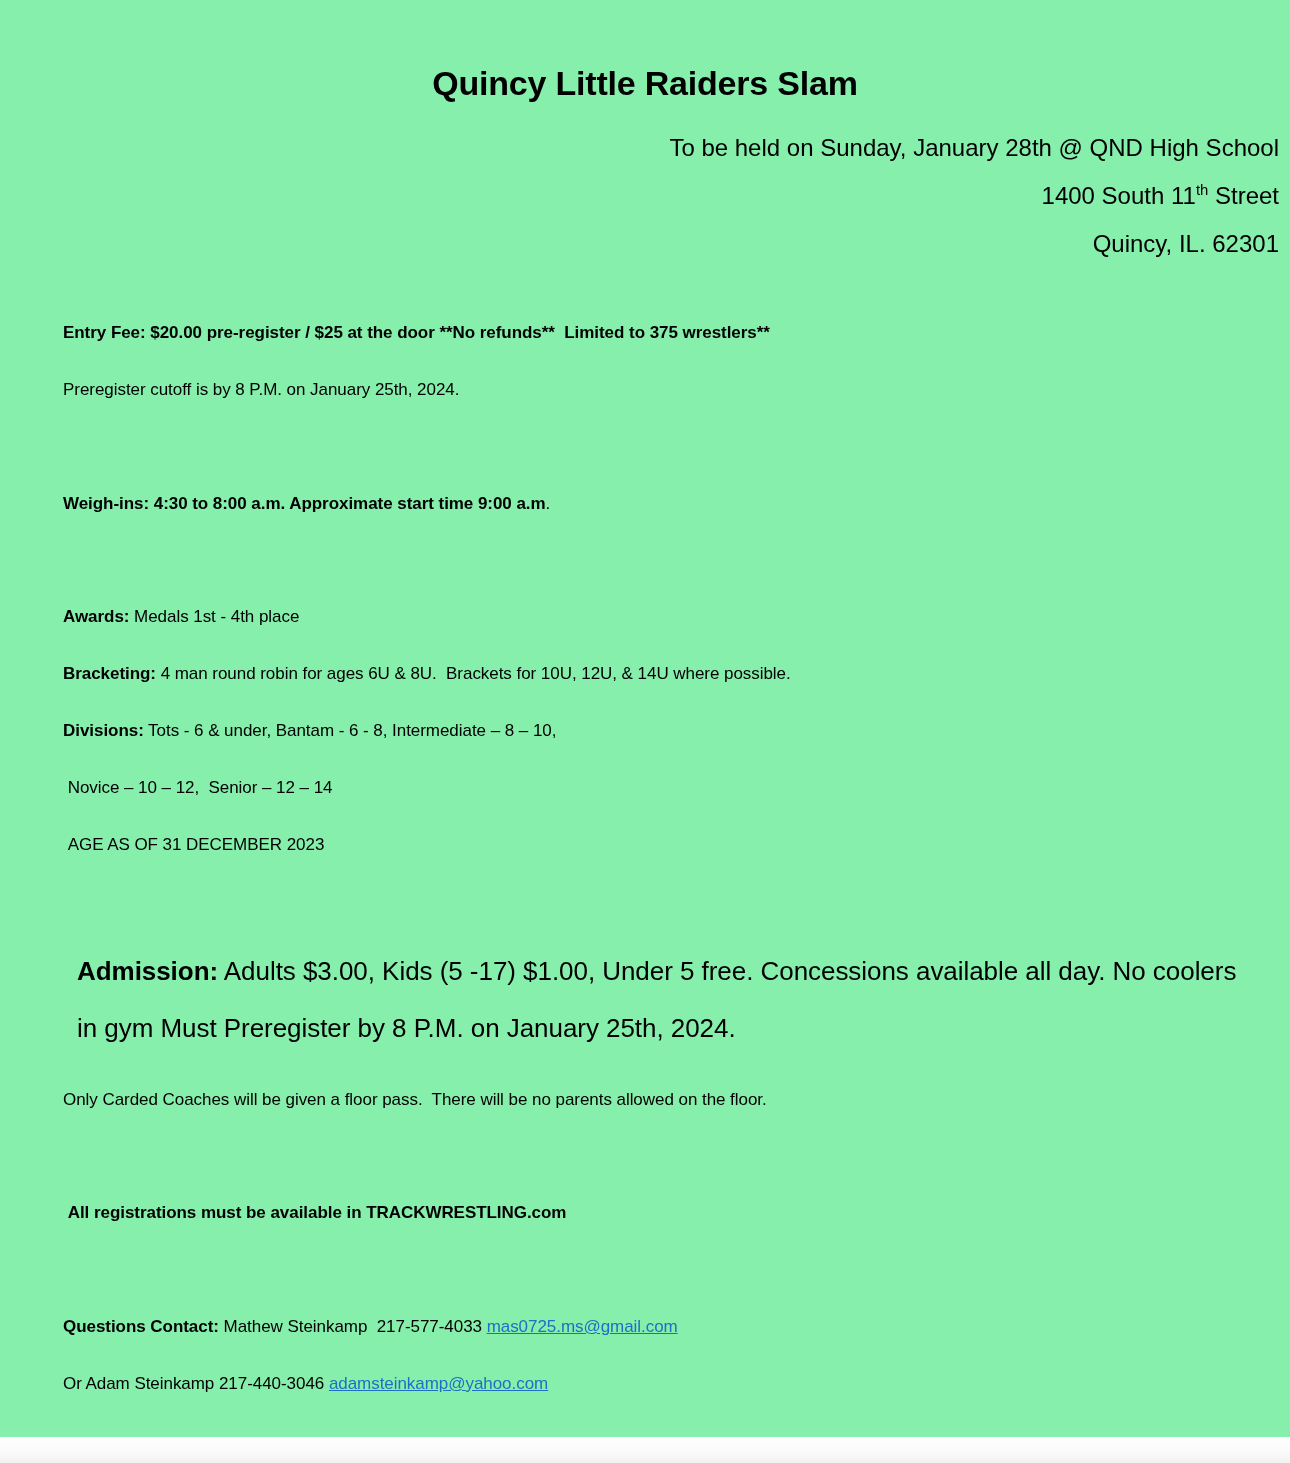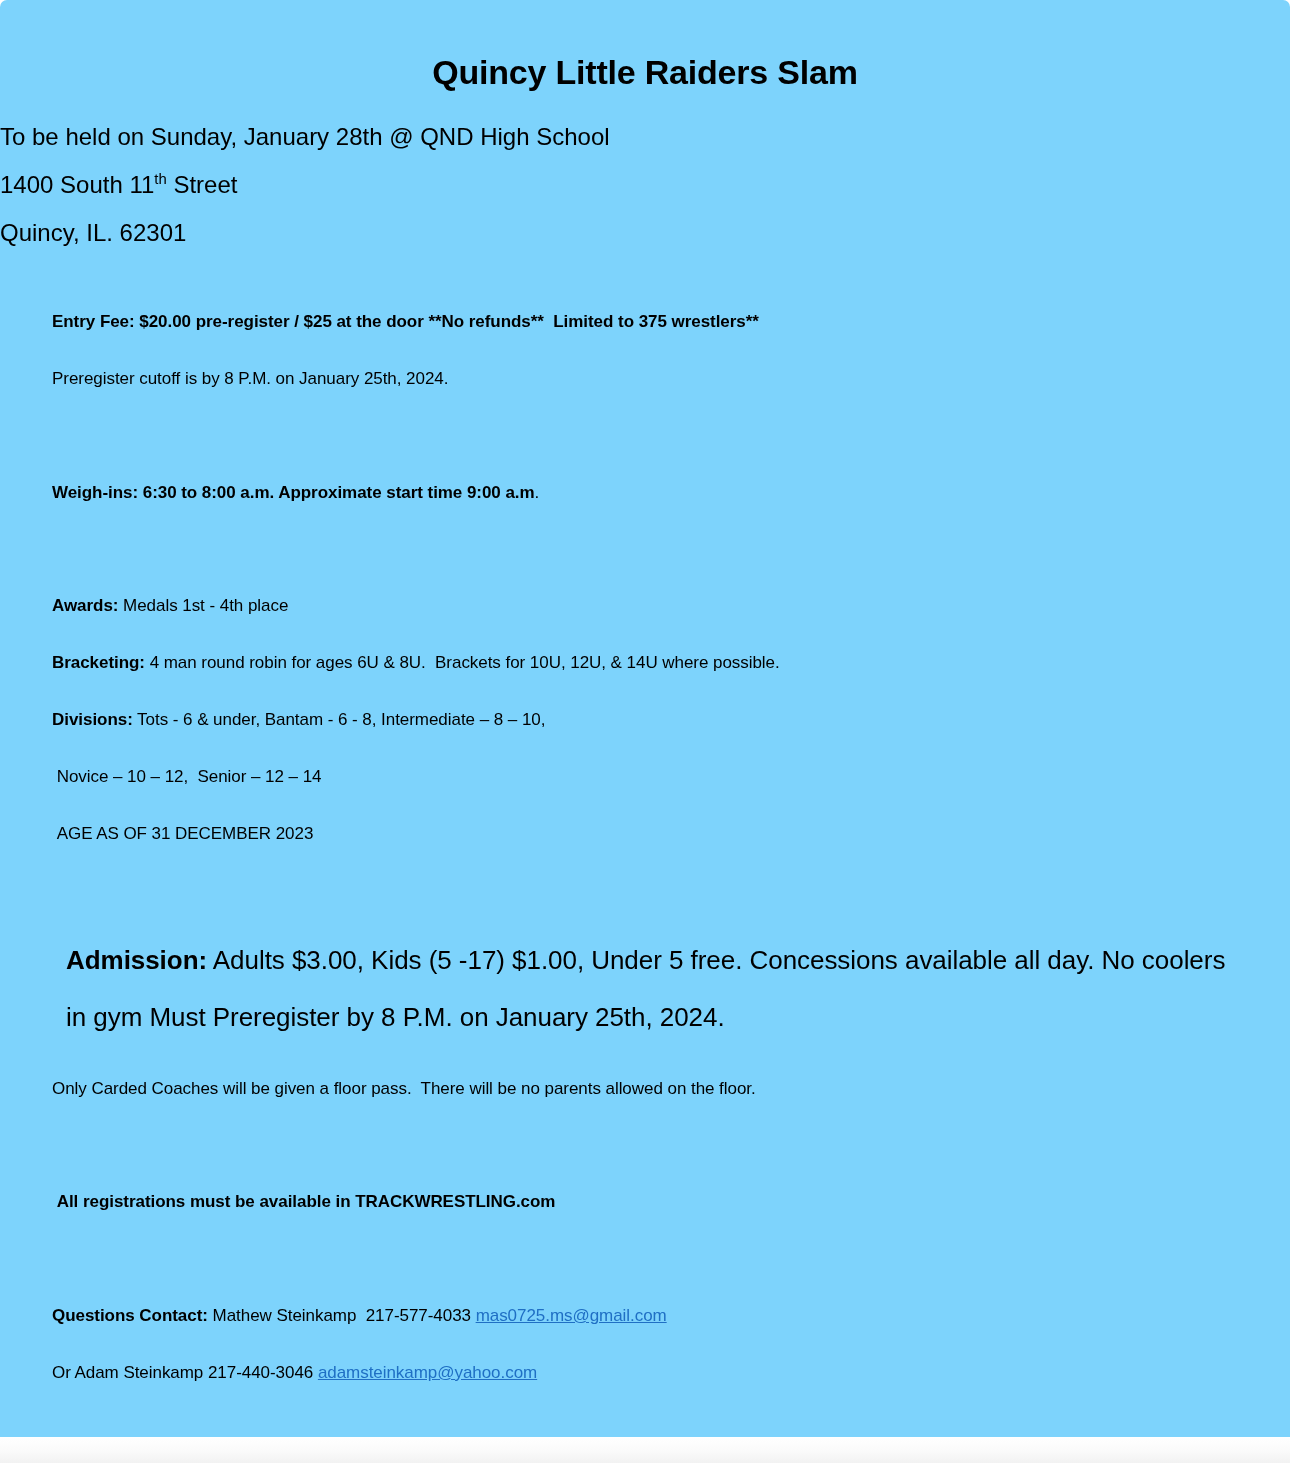--- a/index.html
+++ b/index.html
@@ -12,38 +12,37 @@
     height: 1463px;
     font-family: "Liberation Sans", sans-serif;
     color: #000000;
     overflow: hidden;
     position: relative;
   }
   .page {
     position: relative;
     width: 1290px;
     height: 1463px;
-    background: #7dd3fc;
+    background: #86efac;
     box-sizing: border-box;
-    padding: 0;
-    border-radius: 7px;
+    padding: 11px;
   }
 
   
   .doc-title {
     text-align: center;
     font-size: 34px;
     font-weight: bold;
     letter-spacing: -0.2px;
     margin: 0;
     padding-top: 55px;
     line-height: 1.0;
   }
   .subline {
-    text-align: left;
+    text-align: right;
     font-size: 24px;
     font-weight: normal;
     line-height: 48px;
     margin: 0;
   }
   .subline.first { margin-top: 24px; }
   sup.ordinal {
     font-size: 0.62em;
     vertical-align: super;
     line-height: 0;
@@ -108,21 +107,21 @@
 
   <div class="body-wrap">
 
     <p class="line bold">Entry Fee: $20.00 pre-register / $25 at the door **No refunds**  Limited to 375 wrestlers**</p>
 
     <p class="line">Preregister cutoff is by 8 P.M. on January 25th, 2024.</p>
 
     <div class="gap-sm"></div>
 
 
-    <p class="line"><span class="b">Weigh-ins: 6:30 to 8:00 a.m. Approximate start time 9:00 a.m</span><span class="n">.</span></p>
+    <p class="line"><span class="b">Weigh-ins: 4:30 to 8:00 a.m. Approximate start time 9:00 a.m</span><span class="n">.</span></p>
 
     <div class="gap-md"></div>
 
     <p class="line"><span class="b">Awards:</span><span class="n"> Medals 1st - 4th place</span></p>
 
     <p class="line"><span class="b">Bracketing:</span><span class="n"> 4 man round robin for ages 6U &amp; 8U.  Brackets for 10U, 12U, &amp; 14U where possible.</span></p>
 
     <p class="line"><span class="b">Divisions:</span><span class="n"> Tots - 6 &amp; under, Bantam - 6 - 8, Intermediate – 8 – 10,</span></p>
 
     <p class="line"> Novice – 10 – 12,  Senior – 12 – 14</p>

